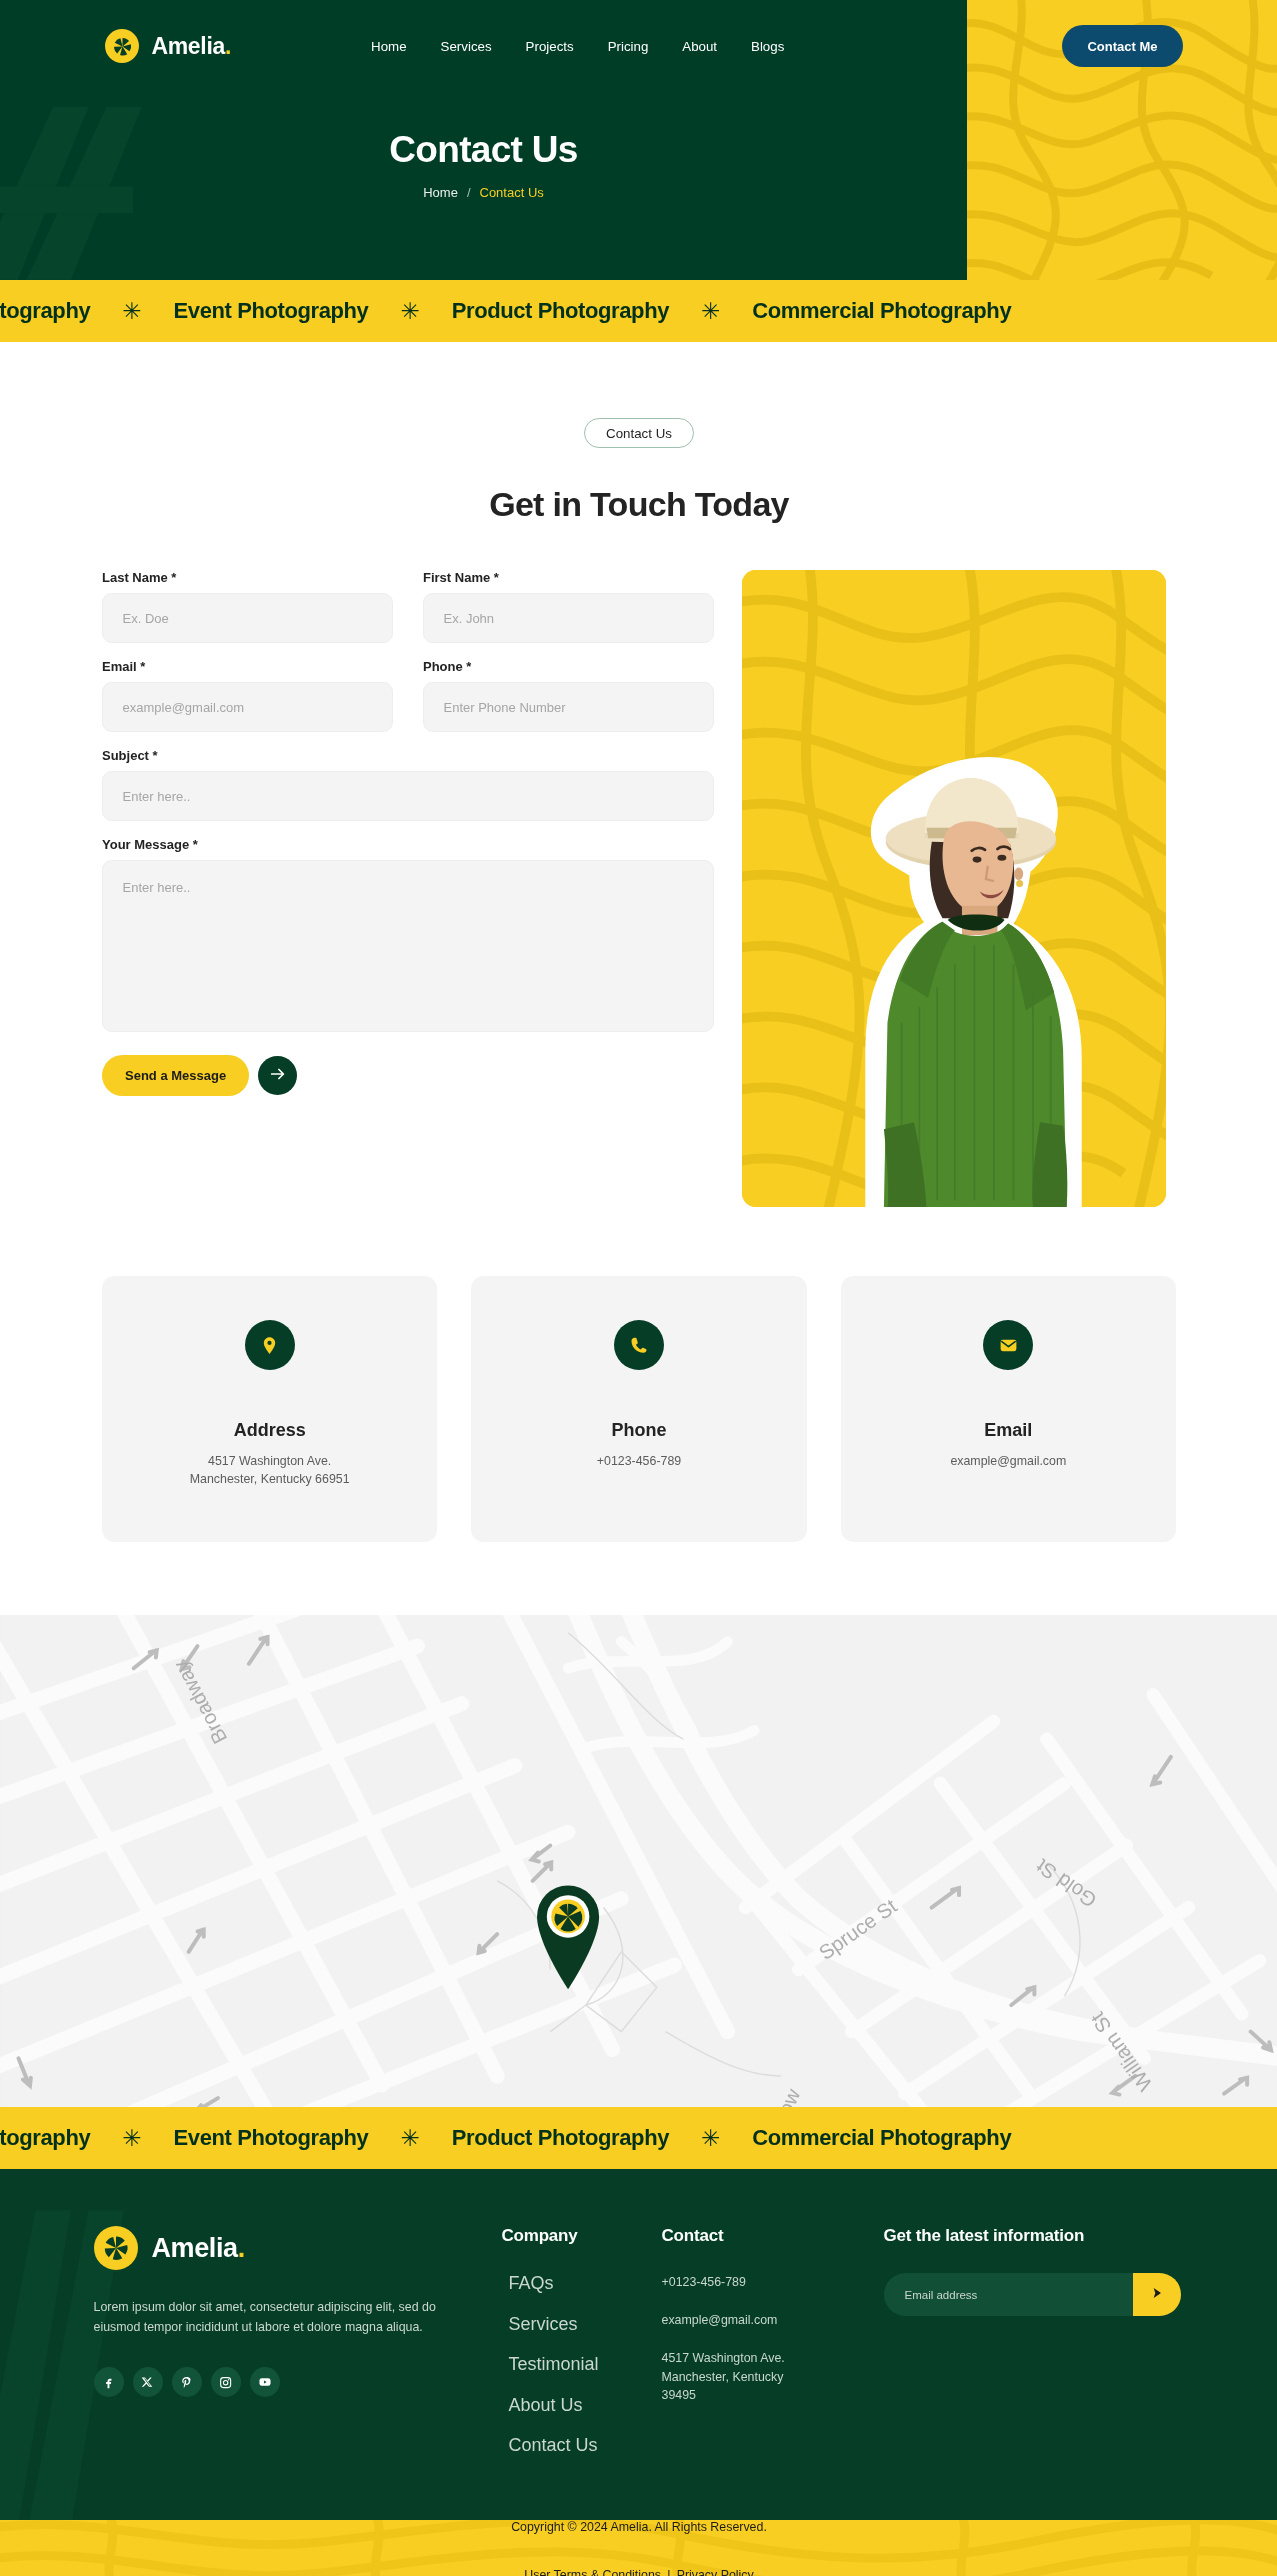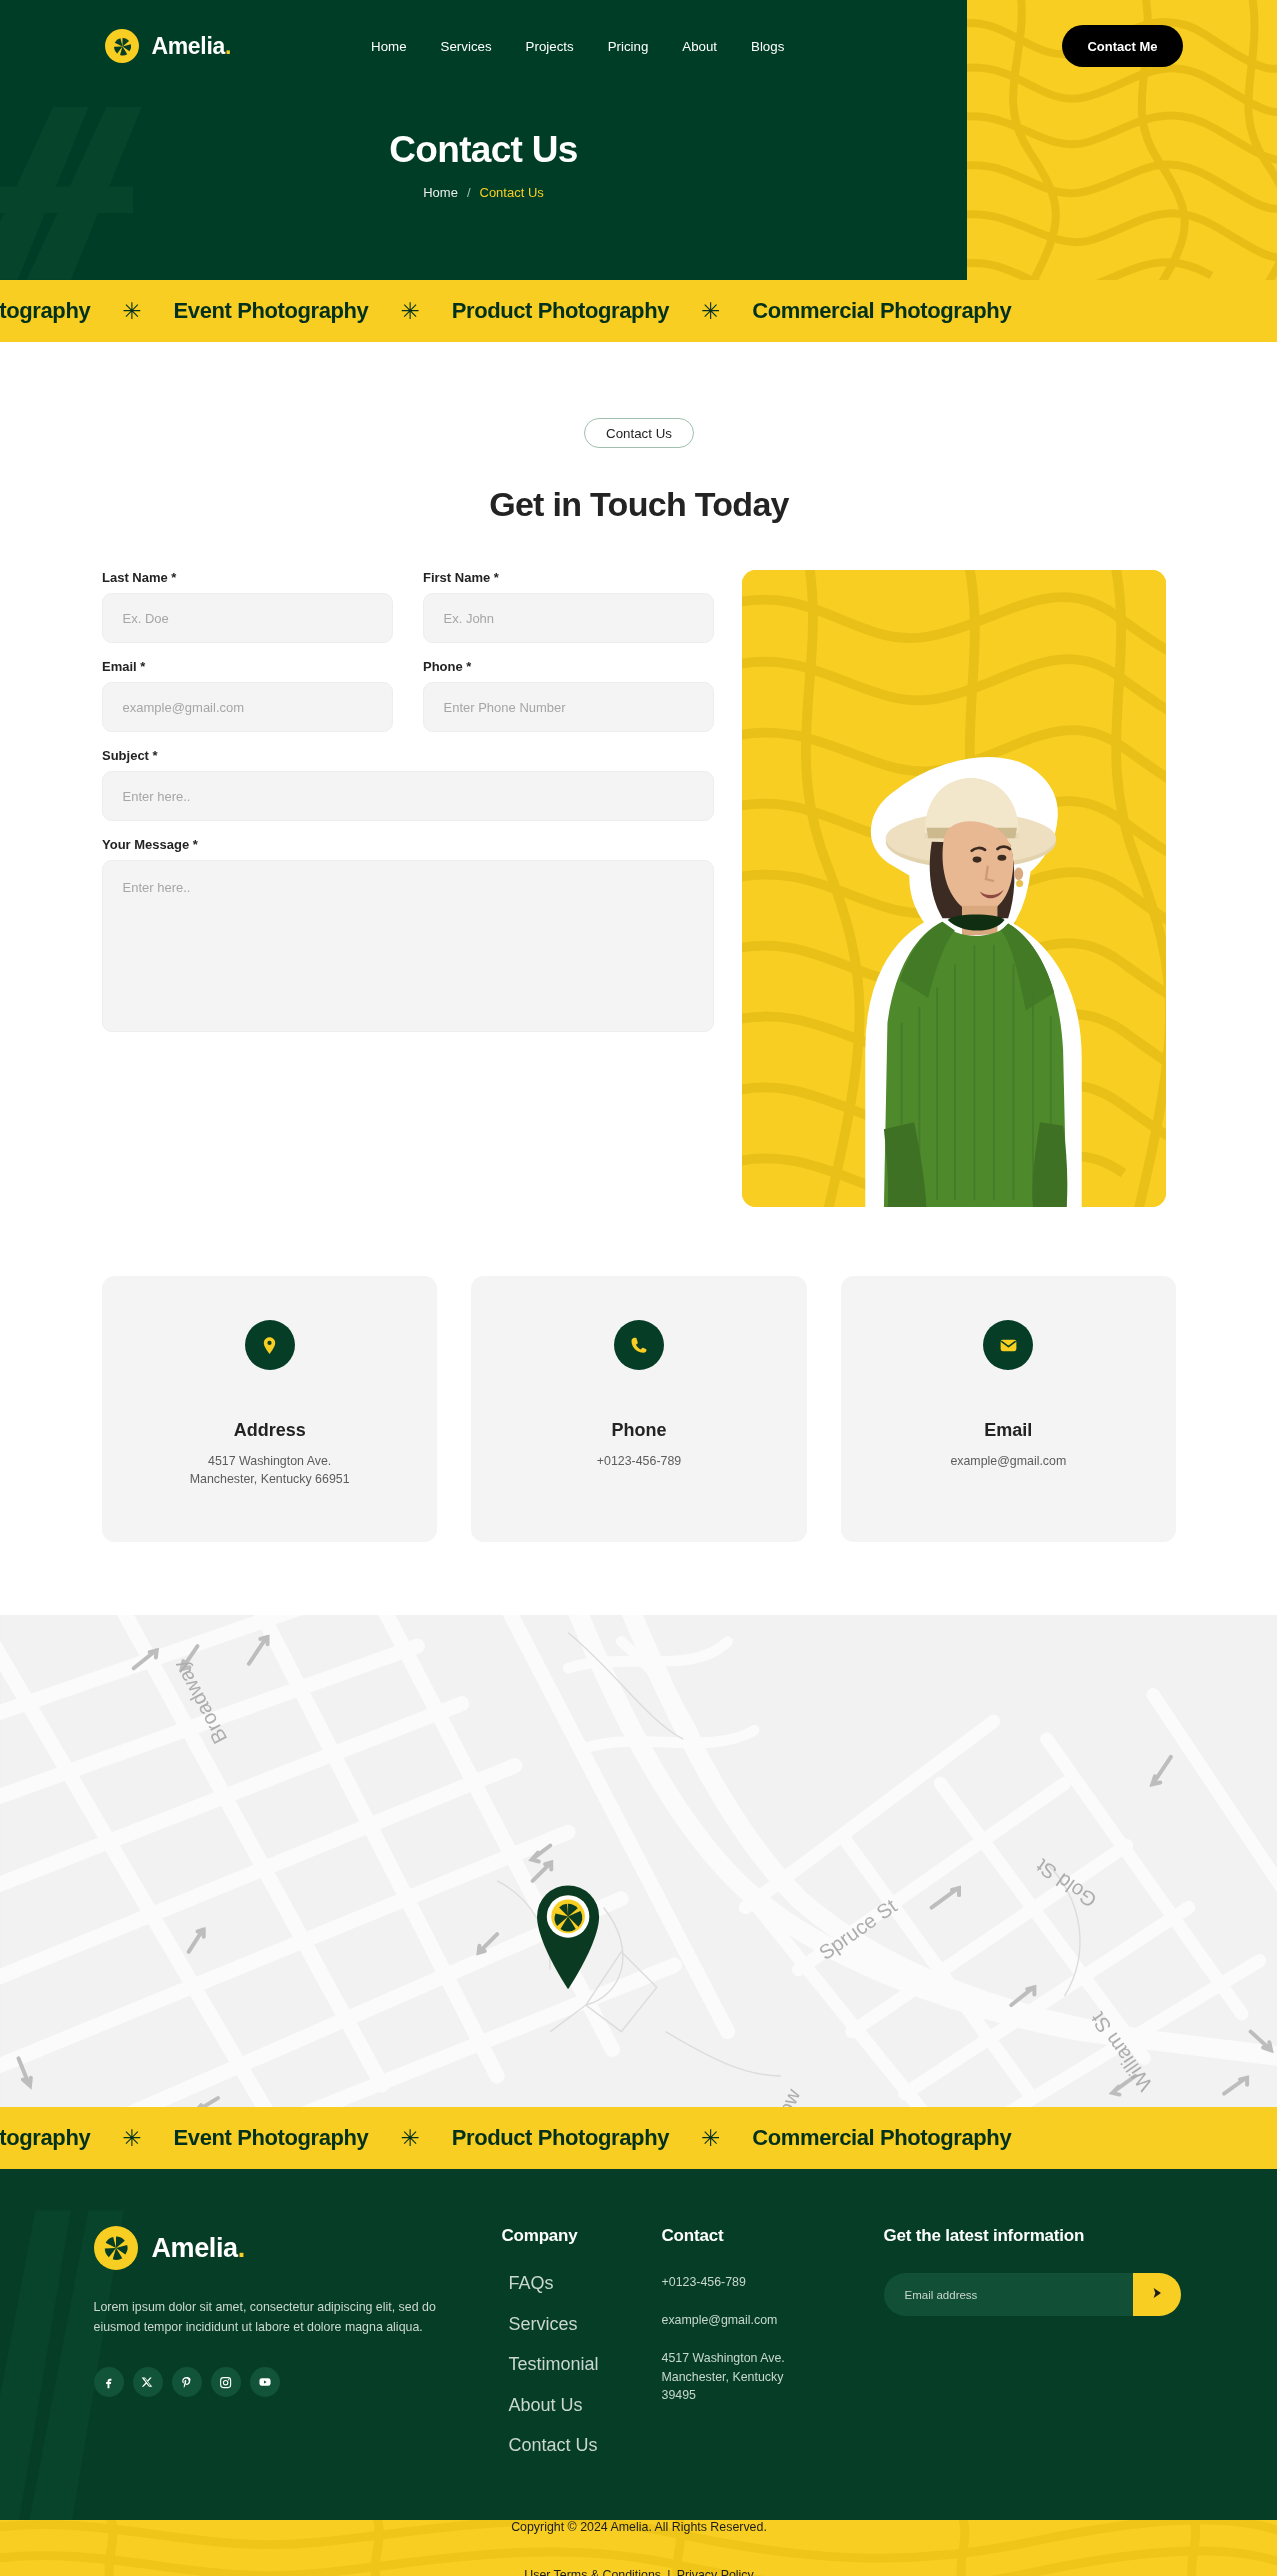--- a/index.html
+++ b/index.html
@@ -53,21 +53,21 @@
     margin-left:140px;
   }
   .nav-links a {
     color:#ffffff; text-decoration:none; font-size:13.3px; font-weight:400;
   }
   .contact-me-wrap {
     margin-left:auto; margin-right:0;
     width:311px; display:flex; justify-content:center;
   }
   .contact-me {
-    background:#000000; color:#fff; border:none;
+    background:#0c4a6e; color:#fff; border:none;
     border-radius:25px; padding:13.3px 25px;
     font-size:13px; font-weight:600; cursor:pointer;
     font-family:inherit;
   }
 
   .hero-body {
     position:relative; z-index:4;
     width:967px;
     text-align:center;
     padding-top:37px;
@@ -351,20 +351,30 @@
         <div class="field">
           <label>Subject *</label>
           <input type="text" placeholder="Enter here.." style="">
         </div>
 
         <div class="field">
           <label>Your Message *</label>
           <textarea placeholder="Enter here.." style=""></textarea>
         </div>
 
+        <div class="submit-row">
+          <button class="btn-send">Send a Message</button>
+          <button class="btn-arrow">
+            <span>
+              <svg width="18" height="18" viewBox="0 0 20 20" fill="none" aria-hidden="true">
+                <path d="M3 10h13M11 5l5 5-5 5" stroke="#fff" stroke-width="1.9" stroke-linecap="round" stroke-linejoin="round"></path>
+              </svg>
+            </span>
+          </button>
+        </div>
       </form>
 
       <div class="photo-col">
         <svg class="pattern" viewBox="0 0 478 718" preserveAspectRatio="none">
           <rect width="478" height="718" fill="#F7CE21"></rect>
           <g fill="none" stroke="#E9C018" stroke-width="11">
             <path d="M-20,40 C80,10 130,90 210,75 S350,0 420,50 S500,110 520,70"></path>
             <path d="M-20,110 C80,80 140,160 220,145 S355,70 425,120 S505,180 525,140"></path>
             <path d="M-20,190 C85,160 145,240 225,225 S360,150 430,200 S510,260 530,220"></path>
             <path d="M-20,270 C80,240 140,320 220,305 S355,230 425,280 S505,340 525,300"></path>

